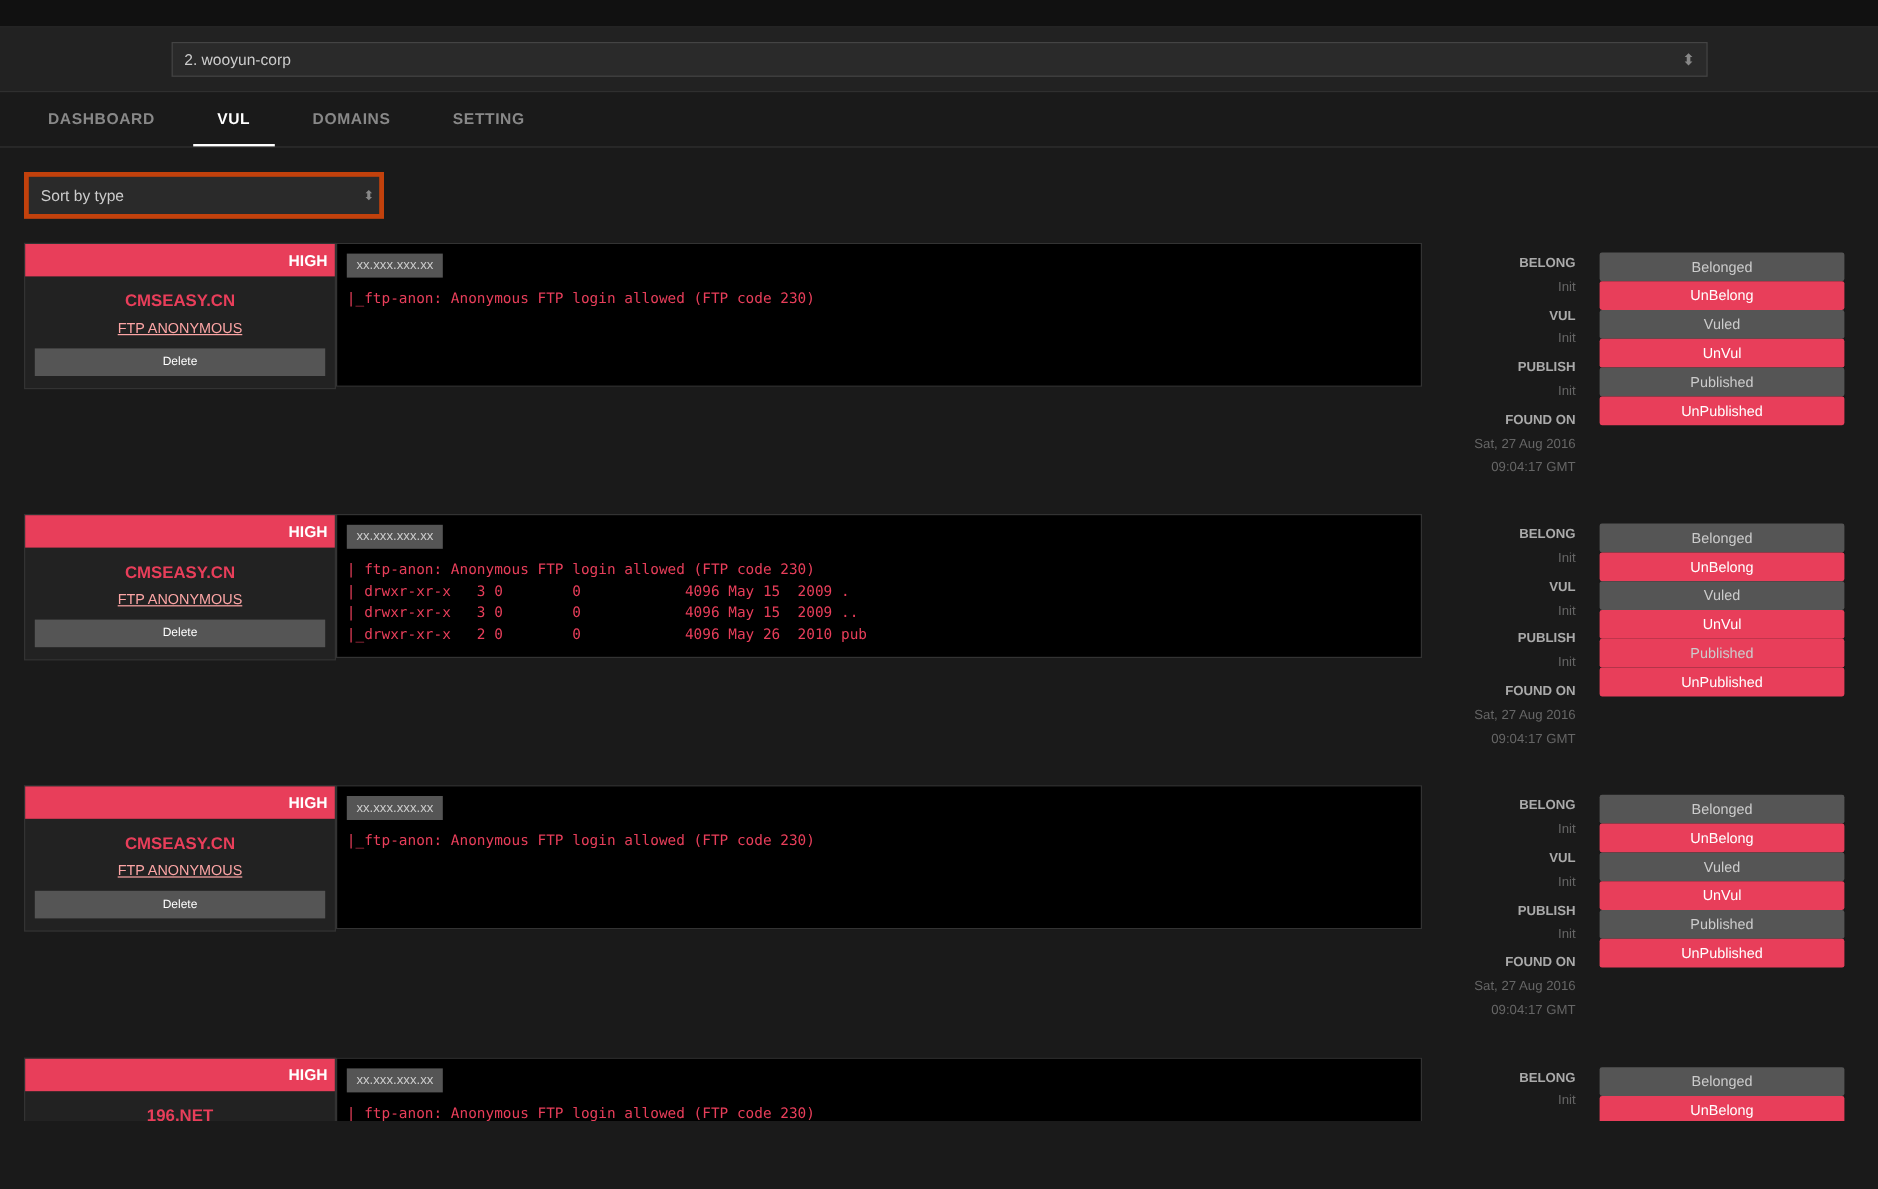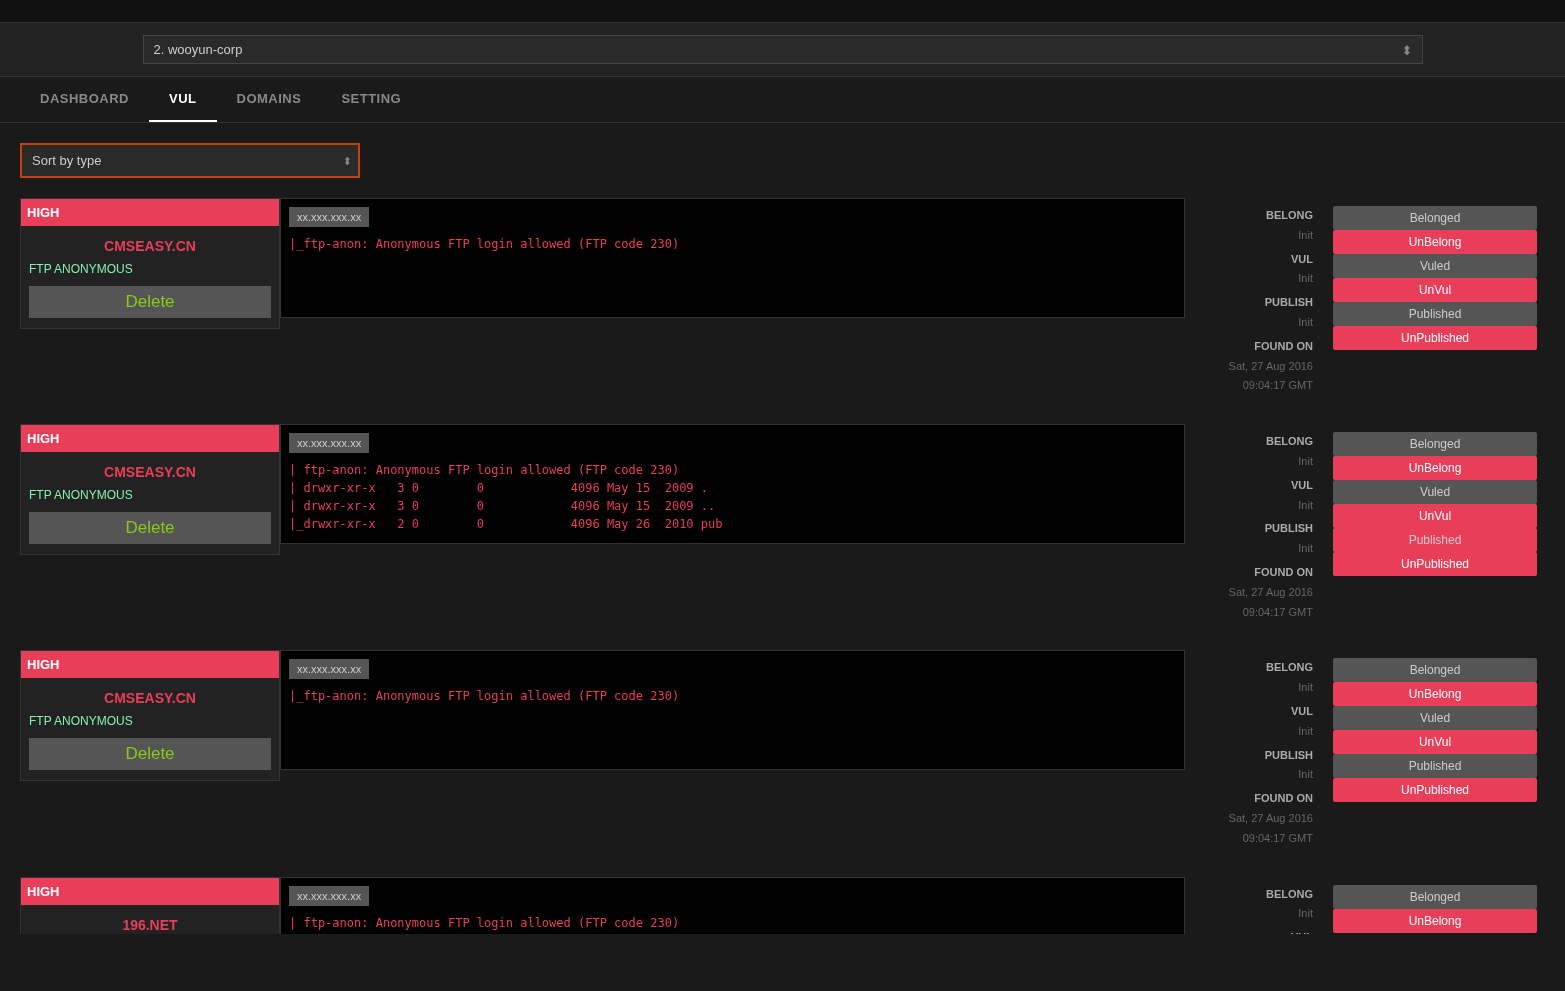--- a/index.html
+++ b/index.html
@@ -57,21 +57,21 @@
     }
 
     
     .tabs-bar {
       background: #1a1a1a;
       padding: 0 20px;
       border-bottom: 1px solid #333;
     }
     .tabs-bar nav {
       display: flex;
-      gap: 0;
+      gap: 12px;
     }
     .tab {
       padding: 14px 20px;
       color: #888;
       cursor: pointer;
       font-size: 13px;
       font-weight: bold;
       letter-spacing: 0.5px;
       border-bottom: 2px solid transparent;
       text-transform: uppercase;
@@ -90,23 +90,23 @@
 
     
     .filters-row {
       display: flex;
       gap: 20px;
       margin-bottom: 20px;
     }
     .filter-select {
       background: #2a2a2a;
       color: #ccc;
-      border: 2px solid #c2410c;
+      border: 4px solid #c2410c;
       padding: 8px 30px 8px 10px;
-      width: 340px;
+      width: 300px;
       appearance: none;
       -webkit-appearance: none;
       font-size: 13px;
       cursor: pointer;
     }
     .filter-select-wrapper {
       position: relative;
     }
     .filter-select-wrapper::after {
       content: '⬍';
@@ -129,48 +129,50 @@
     }
 
     
     .vul-left {
       background: #222;
       border: 1px solid #333;
     }
     .vul-severity {
       background: #e83e5a;
       color: #fff;
-      text-align: left;
+      text-align: right;
       padding: 6px;
       font-size: 13px;
       font-weight: bold;
     }
     .vul-domain {
       color: #e83e5a;
       text-align: center;
       padding: 12px 8px 4px;
       font-size: 14px;
       font-weight: bold;
     }
     .vul-type {
-      color: #86efac;
+      color: #fca5a5;
+      text-align: center;
       padding: 4px 8px 10px;
       font-size: 12px;
+      text-decoration: underline;
     }
     .vul-delete-btn {
       display: block;
       width: calc(100% - 16px);
       margin: 0 8px 10px;
       padding: 6px;
       background: #555;
-      color: #84cc16;
+      color: #ffffff;
       border: none;
       cursor: pointer;
       text-align: center;
-      font-size: 17px;
+      font-size: 10px;
     }
 
     
     .vul-middle {
       background: #000;
       border: 1px solid #333;
       padding: 8px;
       min-height: 120px;
     }
     .vul-ip-bar {

